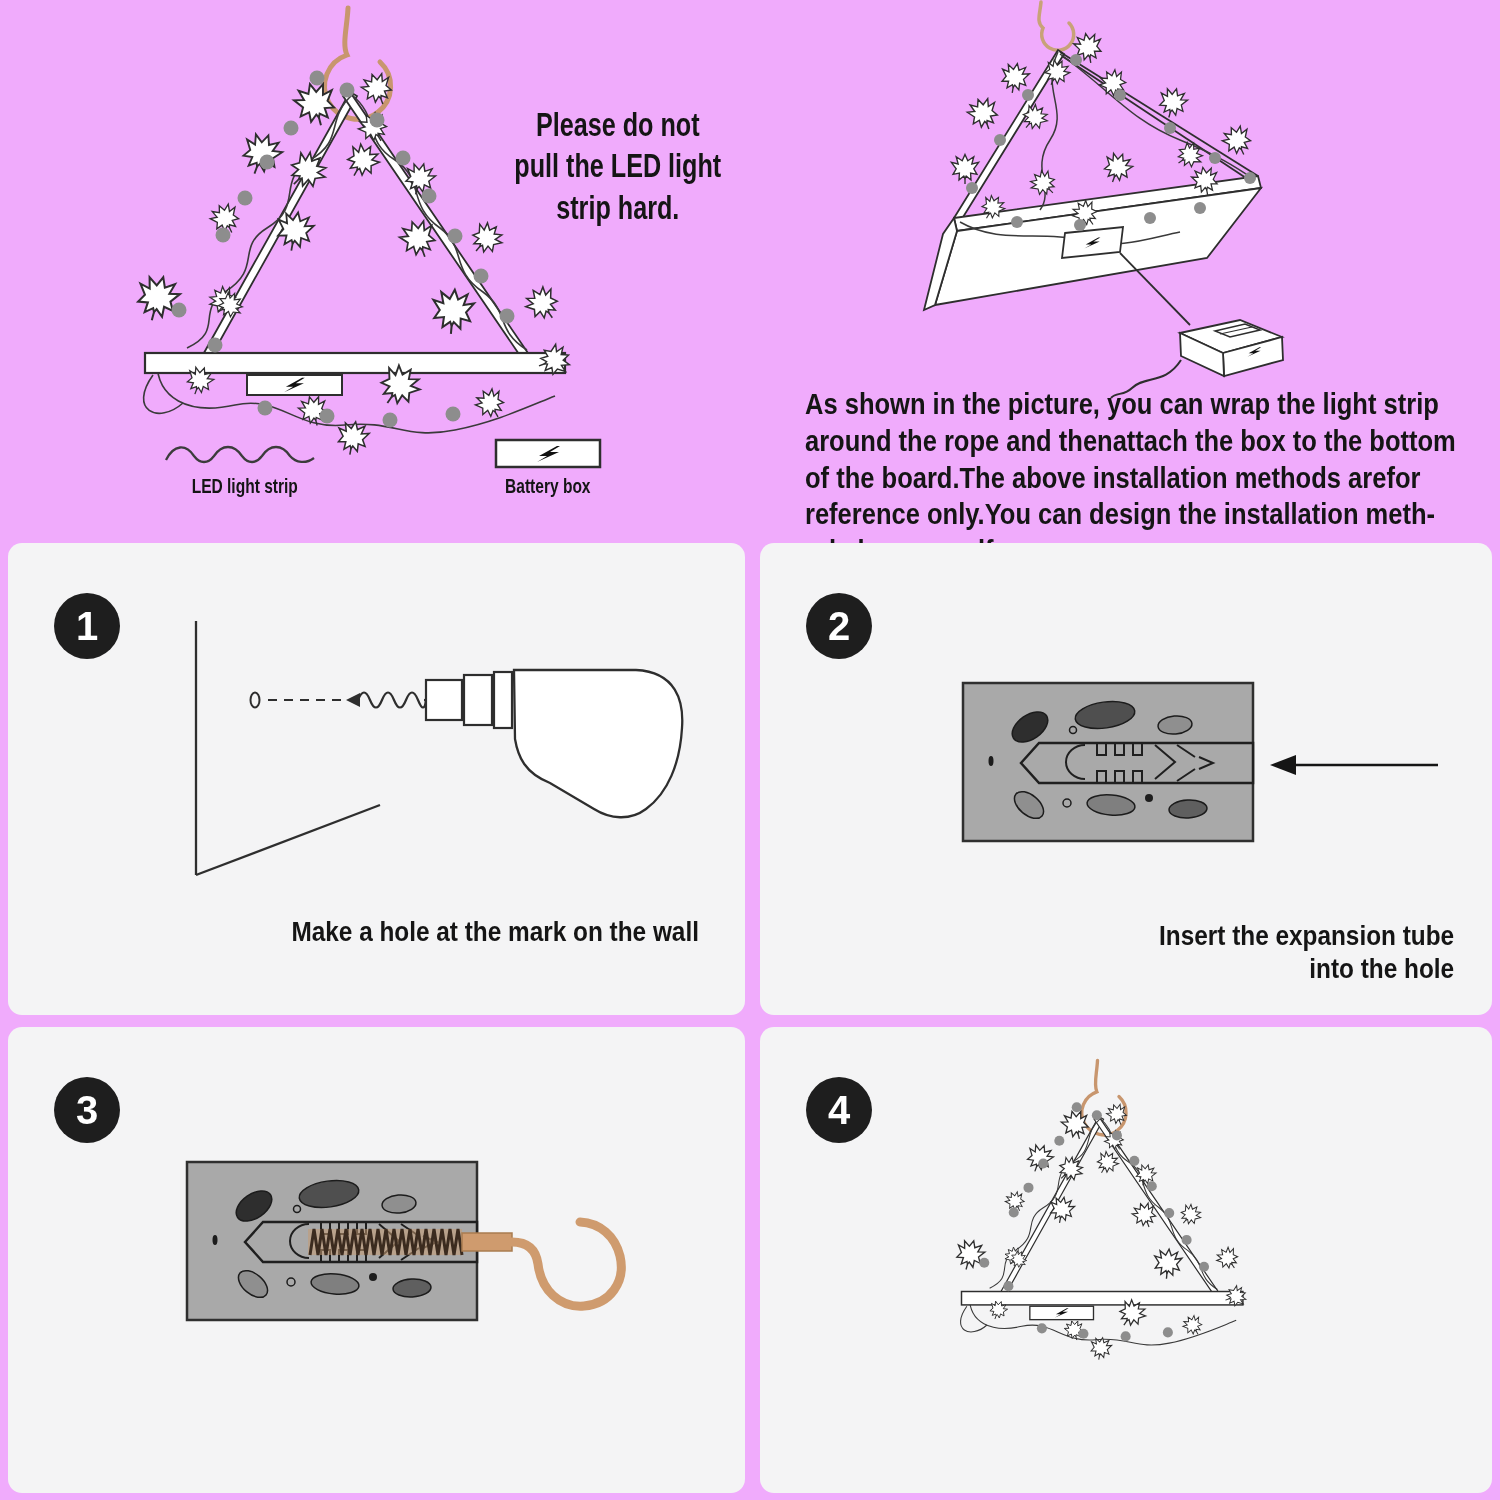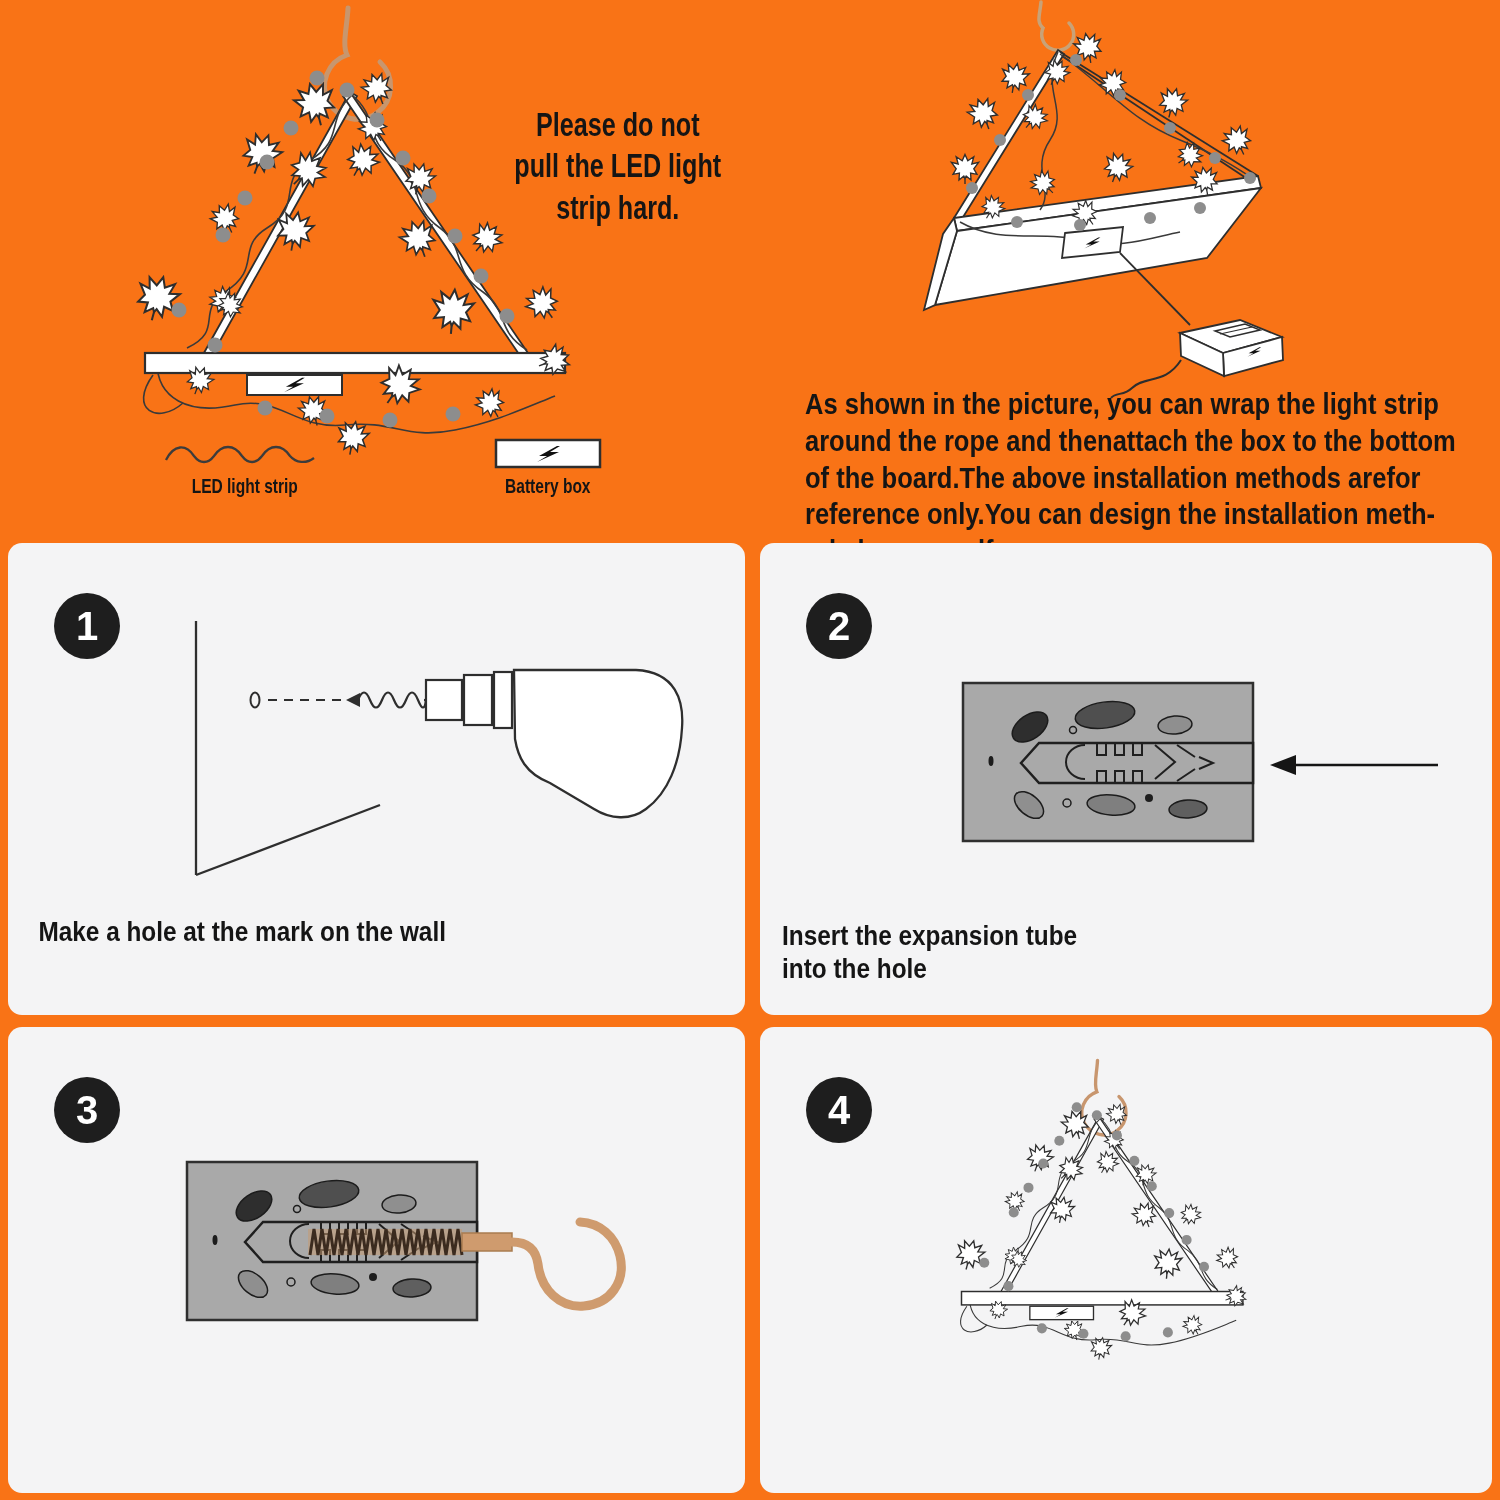--- a/index.html
+++ b/index.html
@@ -1,17 +1,17 @@
 <!DOCTYPE html>
 <html><head>
 <meta charset="utf-8">
 <style>
   html,body{margin:0;padding:0;background:#fff;}
   #sheet{
-    position:relative;width:1500px;height:1500px;background:#f97316;
+    position:relative;width:1500px;height:1500px;background:#f0abfc;
     font-family:"Liberation Sans", sans-serif;color:#111;overflow:hidden;
   }
   .abs{position:absolute;}
   .cond{display:inline-block;transform:scaleX(0.74);transform-origin:center top;white-space:pre;}
   .cond-left{display:inline-block;transform:scaleX(0.88);transform-origin:left top;white-space:pre;}
   .cond-cap{display:inline-block;transform:scaleX(0.87);transform-origin:center top;white-space:pre;}
   .warning{
     left:448px;top:104px;width:340px;text-align:center;
     font-size:34px;font-weight:bold;line-height:1.22;color:#151515;
   }
@@ -24,21 +24,21 @@
   }
   .panel{
     position:absolute;background:#f4f4f5;border-radius:14px;
   }
   .badge{
     position:absolute;left:46px;top:50px;width:66px;height:66px;border-radius:50%;
     background:#1e1e1e;display:flex;align-items:center;justify-content:center;
   }
   .badge span{color:#ffffff;font-size:40px;font-weight:bold;line-height:1;}
   .caption{
-    position:absolute;left:0;right:2px;text-align:left;
+    position:absolute;left:0;right:16px;text-align:right;
     font-size:28px;font-weight:bold;line-height:1.18;color:#151515;
   }
   svg{display:block;}
 </style>
 </head>
 <body>
 
 <svg width="0" height="0" style="position:absolute" aria-hidden="true">
   <defs>
     <g id="leaf">

